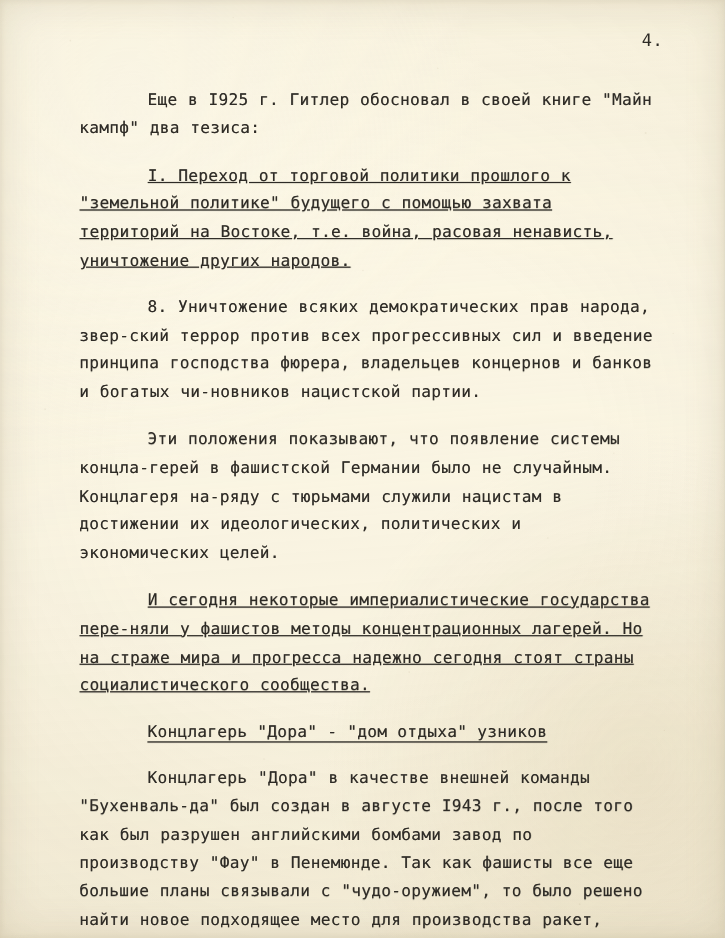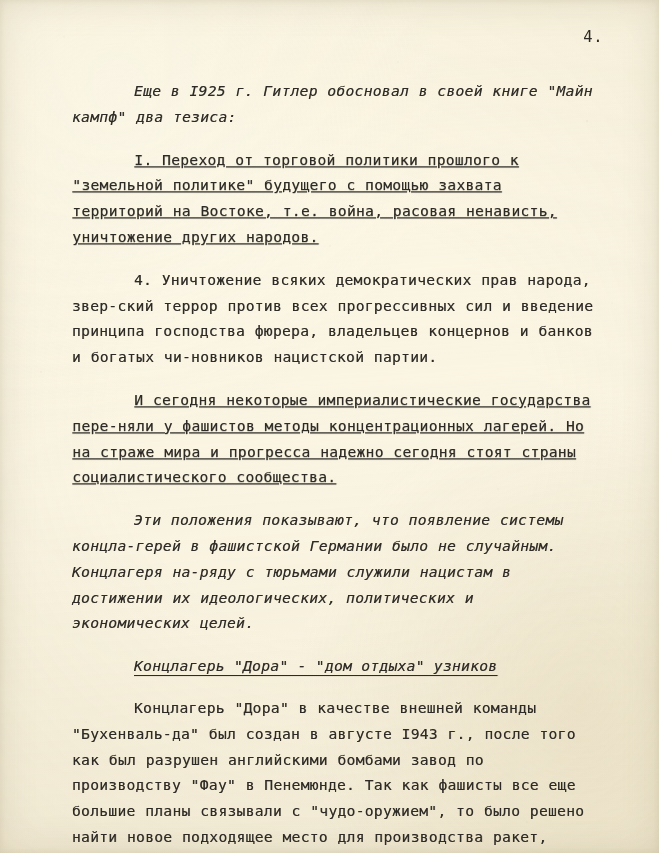--- a/index.html
+++ b/index.html
@@ -96,21 +96,21 @@
     padding-left: 62px;
     text-shadow: 0.35px 0 0 rgba(46,43,38,0.38), 0 0.35px 0 rgba(46,43,38,0.20);
   }
   h2.section-heading .ul {
     text-decoration: underline;
     text-underline-offset: 3.5px;
     text-decoration-thickness: 1.1px;
   }
 
   
-  .jitter-a { transform: translateY(0.0px); font-style: italic; }
+  .jitter-a { transform: translateY(0.0px); }
   .jitter-b { transform: translateY(0.4px) translateX(0.3px); text-decoration: underline; }
   .jitter-c { transform: translateY(-0.3px); }
 </style>
 </head>
 <body>
 
 <div class="page">
 
   <div class="paper-grain"></div>
 
@@ -144,25 +144,25 @@
   <div class="content">
 
     <div class="folio">4.</div>
 
     <div class="body-block">
 
       <p class="para jitter-a">Еще в I925 г. Гитлер обосновал в своей книге "Майн кампф" два тезиса:</p>
 
       <p class="para jitter-b">I. Переход от торговой политики прошлого к "земельной политике" будущего с помощью захвата территорий на Востоке, т.е. война, расовая ненависть, уничтожение других народов.</p>
 
-      <p class="para jitter-c">4. Уничтожение всяких демократических прав народа, звер-ский террор против всех прогрессивных сил и введение принципа господства фюрера, владельцев концернов и банков и богатых чи-новников нацистской партии.</p>
+      <p class="para jitter-c">8. Уничтожение всяких демократических прав народа, звер-ский террор против всех прогрессивных сил и введение принципа господства фюрера, владельцев концернов и банков и богатых чи-новников нацистской партии.</p>
+
+      <p class="para jitter-a">Эти положения показывают, что появление системы концла-герей в фашистской Германии было не случайным. Концлагеря на-ряду с тюрьмами служили нацистам в достижении их идеологических, политических и экономических целей.</p>
 
       <p class="para jitter-b">И сегодня некоторые империалистические государства пере-няли у фашистов методы концентрационных лагерей. Но на страже мира и прогресса надежно сегодня стоят страны социалистического сообщества.</p>
-
-      <p class="para jitter-a">Эти положения показывают, что появление системы концла-герей в фашистской Германии было не случайным. Концлагеря на-ряду с тюрьмами служили нацистам в достижении их идеологических, политических и экономических целей.</p>
 
       <h2 class="section-heading jitter-a"><span class="ul">Концлагерь "Дора" - "дом отдыха" узников</span></h2>
 
       <p class="para jitter-c">Концлагерь "Дора" в качестве внешней команды "Бухенваль-да" был создан в августе I943 г., после того как был разрушен английскими бомбами завод по производству "Фау" в Пенемюнде. Так как фашисты все еще большие планы связывали с "чудо-оружием", то было решено найти новое подходящее место для производства ракет, которое было бы надежно защищено от воздушных налетов. Одновременно нацисты планировали снизить издержки производства "Фау" за счет применения труда заключенных концлагерей.</p>
 
     </div>
   </div>
 </div>
 
 </body></html>

